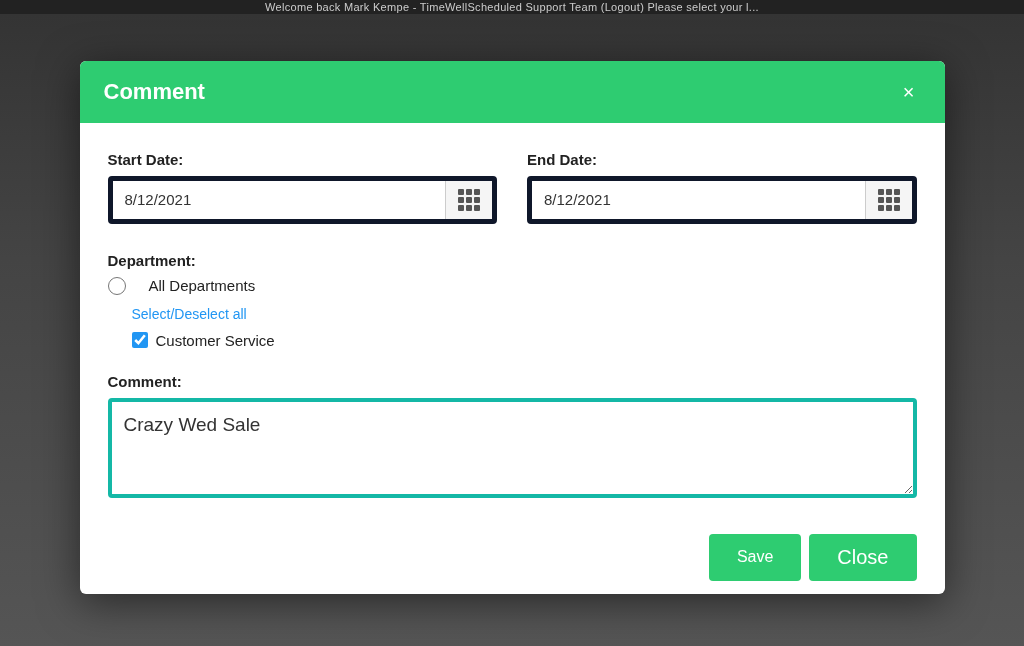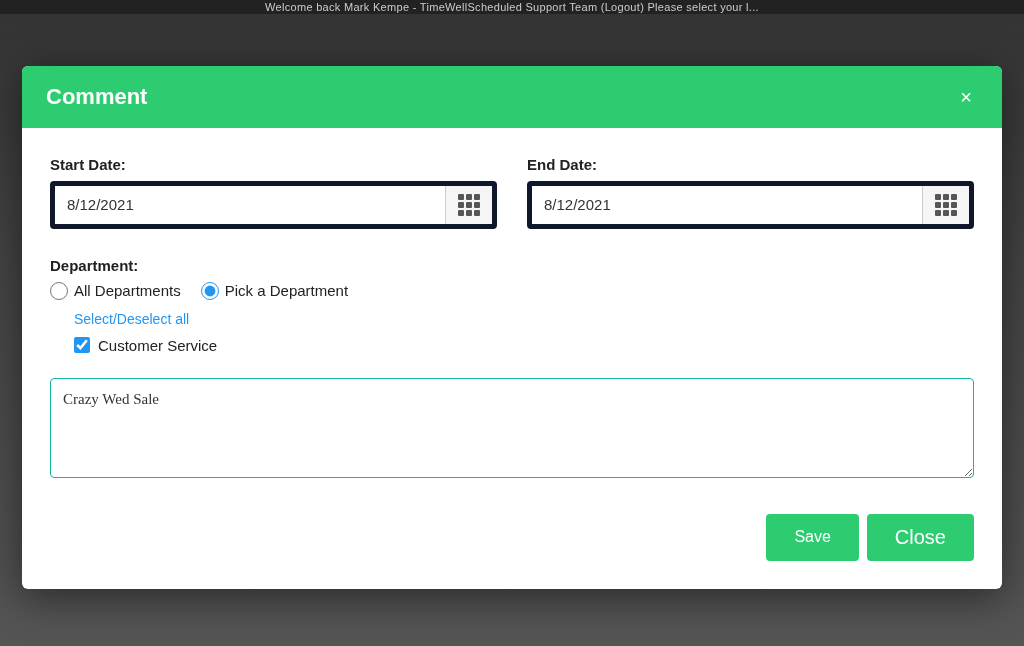--- a/index.html
+++ b/index.html
@@ -41,21 +41,21 @@
 
     .bg-top-text {
       color: #ccc;
       font-size: 11px;
       letter-spacing: 0.3px;
     }
 
     .modal-wrapper {
       position: relative;
       z-index: 10;
-      width: 980px;
+      width: 865px;
       background: white;
       border-radius: 6px;
       overflow: hidden;
       box-shadow: 0 8px 40px rgba(0,0,0,0.5);
       margin-top: 8px;
     }
 
     .modal-header {
       background: #2ecc71;
       padding: 18px 24px;
@@ -74,21 +74,21 @@
       background: none;
       border: none;
       color: white;
       font-size: 20px;
       cursor: pointer;
       line-height: 1;
       padding: 2px 6px;
     }
 
     .modal-body {
-      padding: 28px 28px 20px 28px;
+      padding: 28px 28px 5px 28px;
     }
 
     .date-row {
       display: flex;
       gap: 30px;
       margin-bottom: 28px;
     }
 
     .date-field {
       flex: 1;
@@ -153,21 +153,21 @@
     .radio-row {
       display: flex;
       align-items: center;
       gap: 20px;
       margin-bottom: 10px;
     }
 
     .radio-option {
       display: flex;
       align-items: center;
-      gap: 6px;
+      gap: 23px;
       cursor: pointer;
       justify-content: center;
     }
 
     .radio-input {
       width: 18px;
       height: 18px;
       cursor: pointer;
       accent-color: #2196f3;
     }
@@ -207,29 +207,29 @@
       color: #222;
       text-align: center;
     }
 
     .comment-section {
       margin-bottom: 24px;
     }
 
     .comment-textarea {
       width: 100%;
-      border: 1px solid #14b8a6;
+      border: 4px solid #14b8a6;
       border-radius: 4px;
       padding: 12px;
-      font-size: 15px;
+      font-size: 19px;
       color: #333;
       resize: vertical;
       min-height: 100px;
       outline: none;
-      font-family: Liberation Serif, serif;
+      font-family: Liberation Sans, sans-serif;
     }
 
     .modal-footer {
       display: flex;
       justify-content: flex-end;
       gap: 8px;
       padding: 8px 0 8px 0;
     }
 
     .btn-save {
@@ -314,35 +314,32 @@
     </div>
 
     <div class="department-section">
       <span class="field-label">Department:</span>
 
       <div class="radio-row">
         <label class="radio-option">
           <input type="radio" class="radio-input" name="dept_choice" style="">
           <span class="radio-label">All Departments</span>
         </label>
-        <label class="radio-option">
-          <input type="radio" class="radio-input" name="dept_choice" checked="" style="">
-          <span class="radio-label">Pick a Department</span>
-        </label>
       </div>
 
       <a class="select-deselect-link" href="#">Select/Deselect all</a>
 
       <div class="checkbox-row">
         <input type="checkbox" class="checkbox-input" checked="" style="">
         <span class="checkbox-label">Customer Service</span>
       </div>
     </div>
 
     <div class="comment-section">
+      <span class="field-label">Comment:</span>
       <textarea class="comment-textarea" style="">Crazy Wed Sale</textarea>
     </div>
 
     <div class="modal-footer">
       <button class="btn-save">Save</button>
       <button class="btn-close">Close</button>
     </div>
 
   </div>
 </div>

